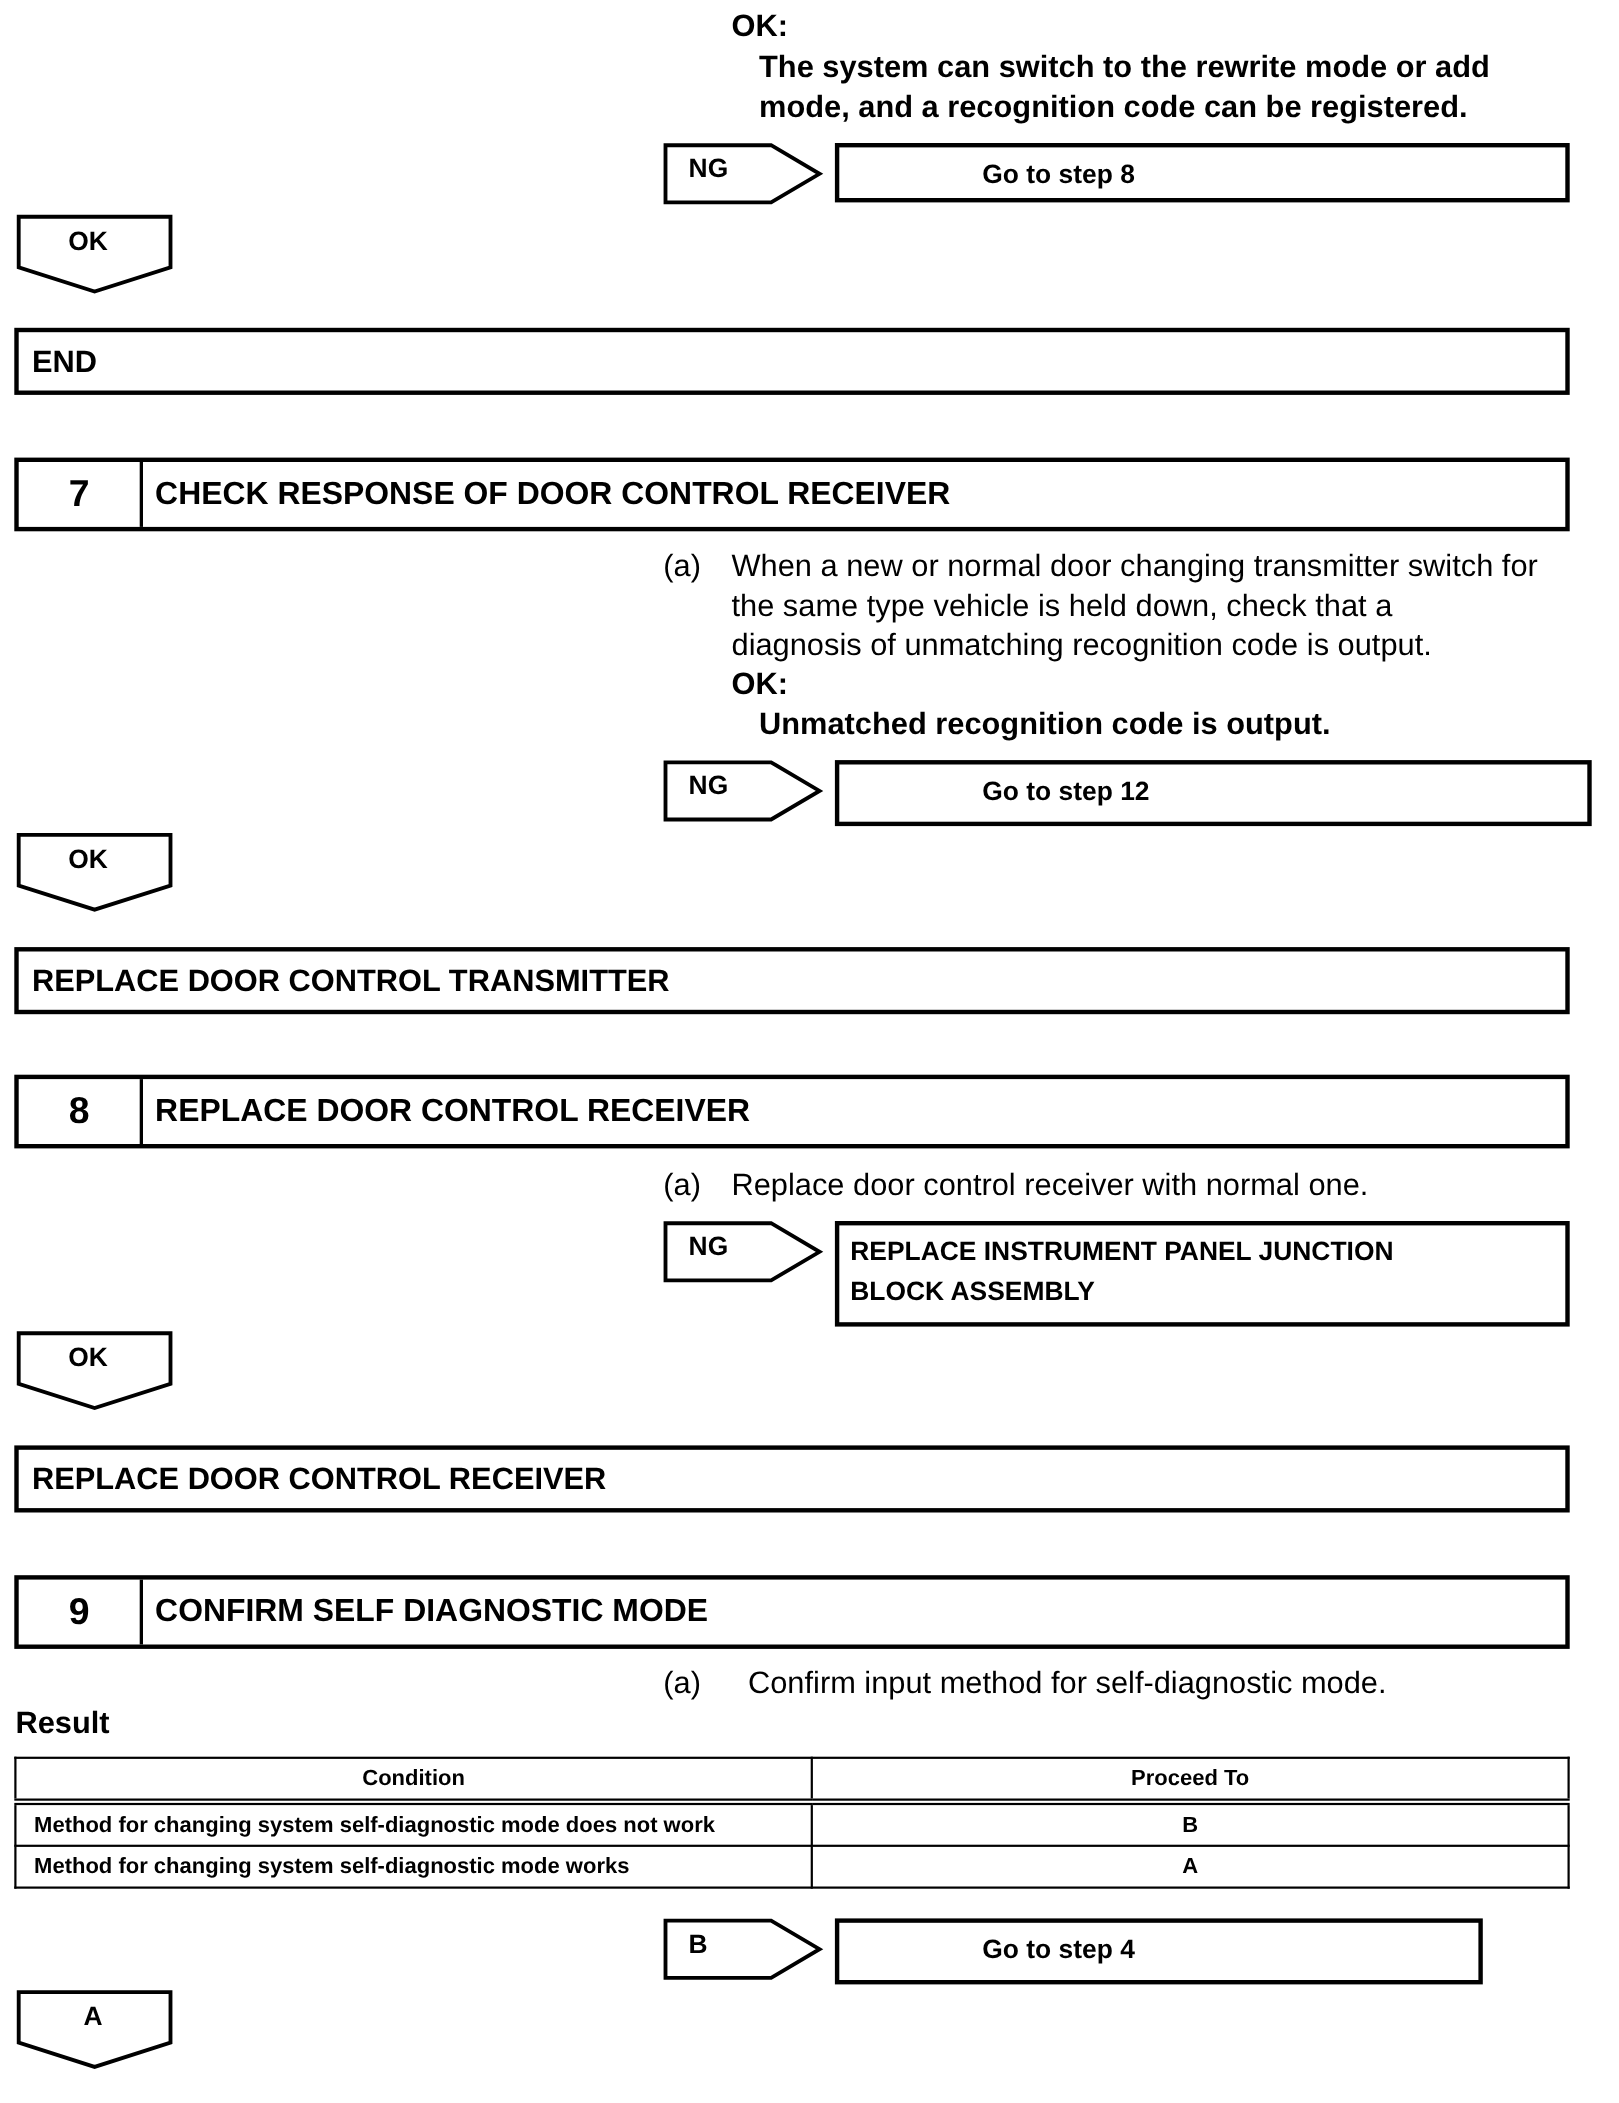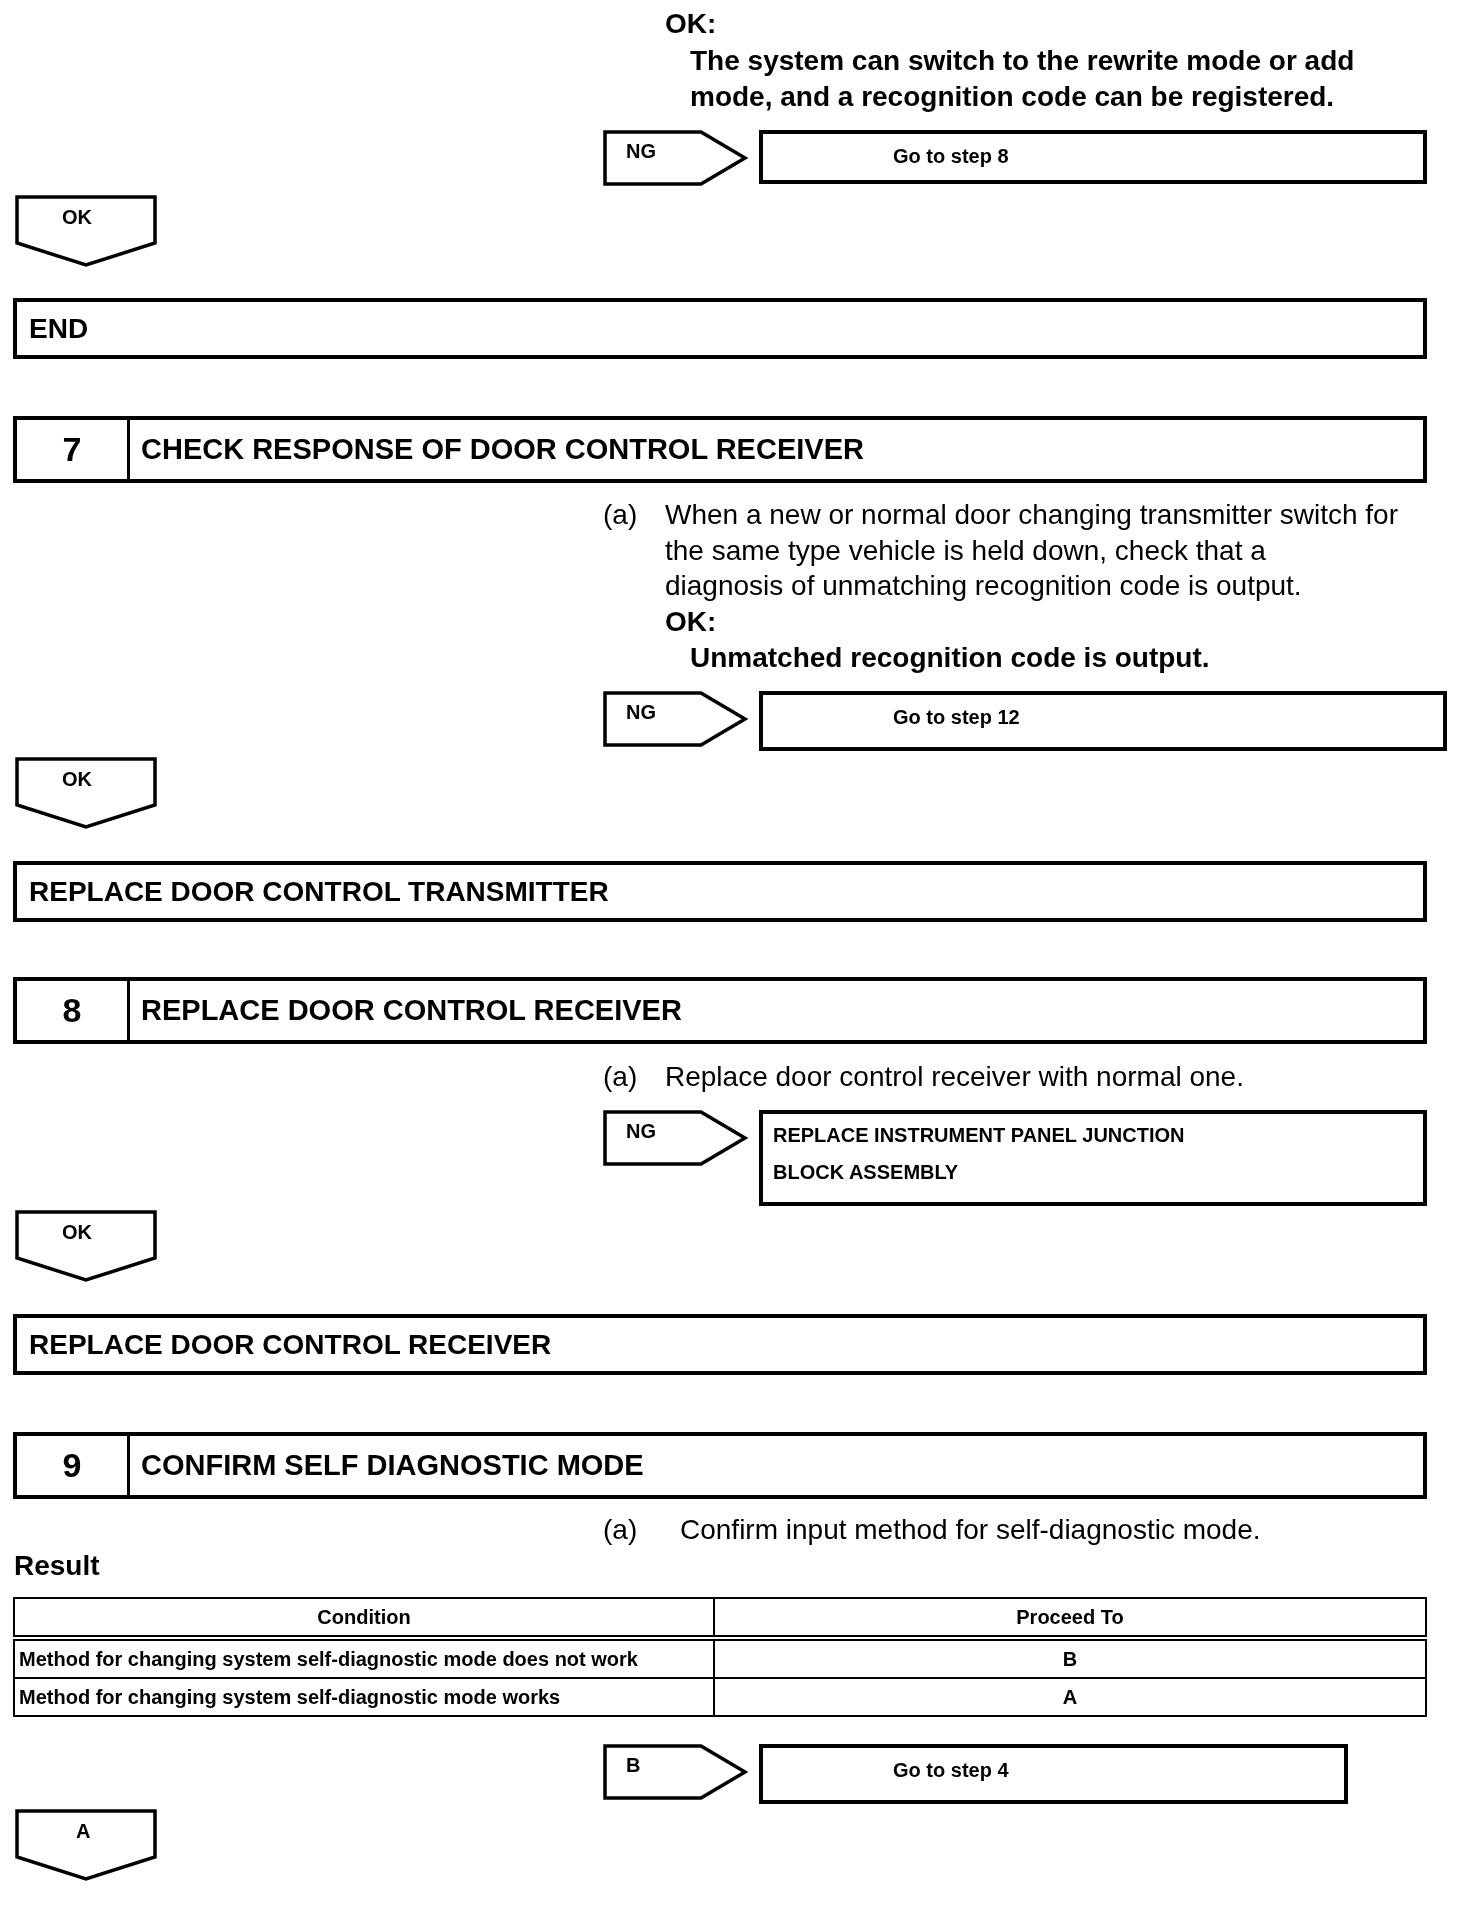--- a/index.html
+++ b/index.html
@@ -2,32 +2,32 @@
 <html><head>
 <meta charset="utf-8">
 <style>
   html, body { margin:0; padding:0; background:#ffffff; }
   body { width:1472px; height:1912px; position:relative; overflow:hidden;
          font-family:"Liberation Sans", sans-serif; color:#000; }
   .abs { position:absolute; }
   .bold { font-weight:bold; }
   .txt { font-size:28px; line-height:36px; white-space:nowrap; }
   .box { position:absolute; border:4px solid #000; box-sizing:border-box; background:#fff; }
-  .box-label { position:absolute; font-weight:bold; font-size:20px; white-space:nowrap; }
+  .box-label { position:absolute; font-weight:bold; font-size:24px; white-space:nowrap; }
   .step { position:absolute; left:13px; width:1414px; border:4px solid #000; box-sizing:border-box; height:67px; }
   .step .num { position:absolute; left:0; top:0; bottom:0; width:110px; border-right:3px solid #000;
                font-weight:bold; font-size:34px; display:flex; align-items:center; justify-content:center; }
   .step .title { position:absolute; left:124px; top:0; bottom:0; display:flex; align-items:center;
                  font-weight:bold; font-size:29px; white-space:nowrap; }
   .wide { position:absolute; left:13px; width:1414px; border:4px solid #000; box-sizing:border-box; height:61px;
           display:flex; align-items:center; padding-left:12px; font-weight:bold; font-size:28px; white-space:nowrap; }
   svg.shape { position:absolute; overflow:visible; }
   table.result { position:absolute; left:13px; top:1597px; width:1414px; border-collapse:collapse;
                  font-size:20px; font-weight:bold; }
-  table.result td, table.result th { border:2px solid #000; height:36px; padding:0 4px;margin-top:48px; }
+  table.result td, table.result th { border:2px solid #000; height:36px; padding:0 16px;margin-top:48px; }
   table.result th { font-weight:bold; text-align:center; border-bottom:6px double #000; }
   table.result td.c2 { text-align:center; }
 </style>
 </head>
 <body>
 
 <div class="abs txt bold" style="left:665px;top:6px;">OK:</div>
 <div class="abs txt bold" style="left:690px;top:43px;">The system can switch to the rewrite mode or add</div>
 <div class="abs txt bold" style="left:690px;top:79px;">mode, and a recognition code can be registered.</div>
 

